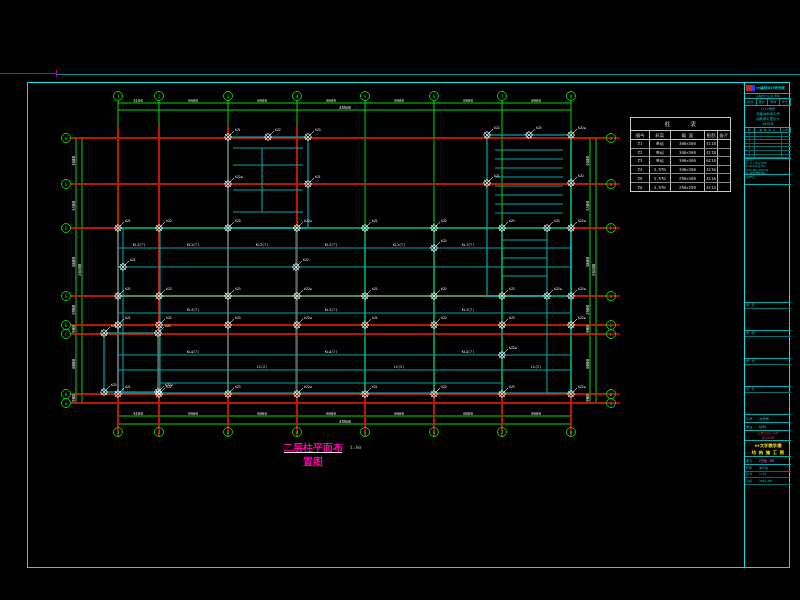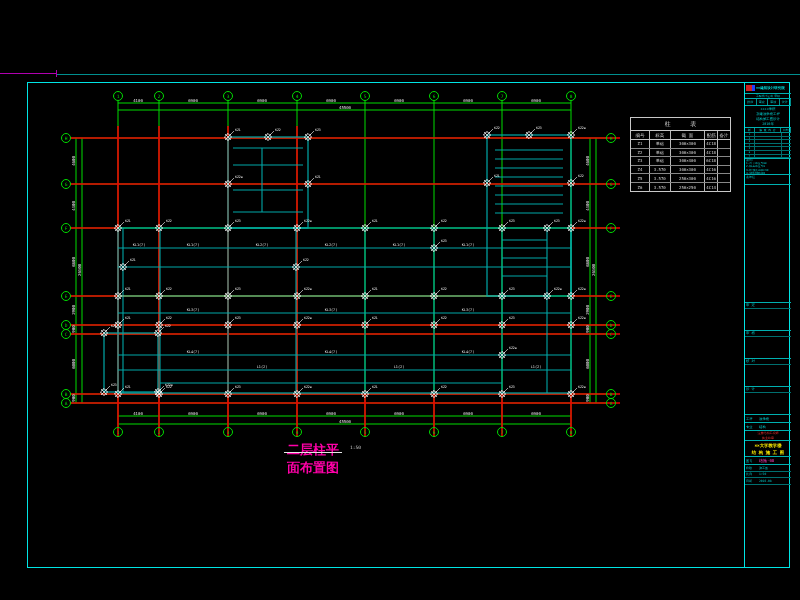--- a/index.html
+++ b/index.html
@@ -752,18 +752,18 @@
         <div class="tb" style="font-size: 3px; width: 14px; padding-left: 1px;">比例</div>
         <div class="tb" style="font-size: 3px; flex: 1 1 0%;">1:50</div>
       </div>
       <div class="tb" style="display: flex; height: 6.5px; border-bottom: 1px solid rgb(0, 111, 111); align-items: center;">
         <div class="tb" style="font-size: 3px; width: 14px; padding-left: 1px;">日期</div>
         <div class="tb" style="font-size: 3px; flex: 1 1 0%;">2016.08</div>
       </div>
     </div>
 
   <div id="caption">
-    <div class="abs" style="left:14px;top:0;width:62px;text-align:center;font-size:13px;color:#ff00a8;font-weight:bold;letter-spacing:0px;">二层柱平面布置图</div>
+    <div class="abs" style="left:14px;top:0;width:62px;text-align:center;font-size:10px;color:#ff00a8;font-weight:bold;letter-spacing:0px;">二层柱平面布置图</div>
     <div class="abs" style="left:16px;top:10.5px;width:58px;height:1.5px;background:#e6e6e6;"></div>
     <div class="abs" style="left:82px;top:4px;font-size:4.5px;color:#cfcfcf;">1:50</div>
   </div>
 
 </div>
 
 </body></html>

